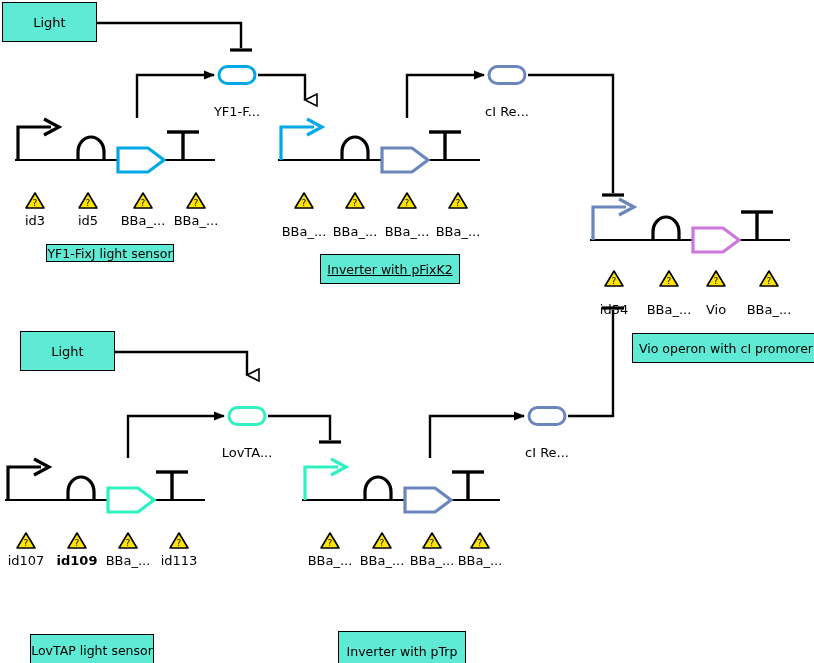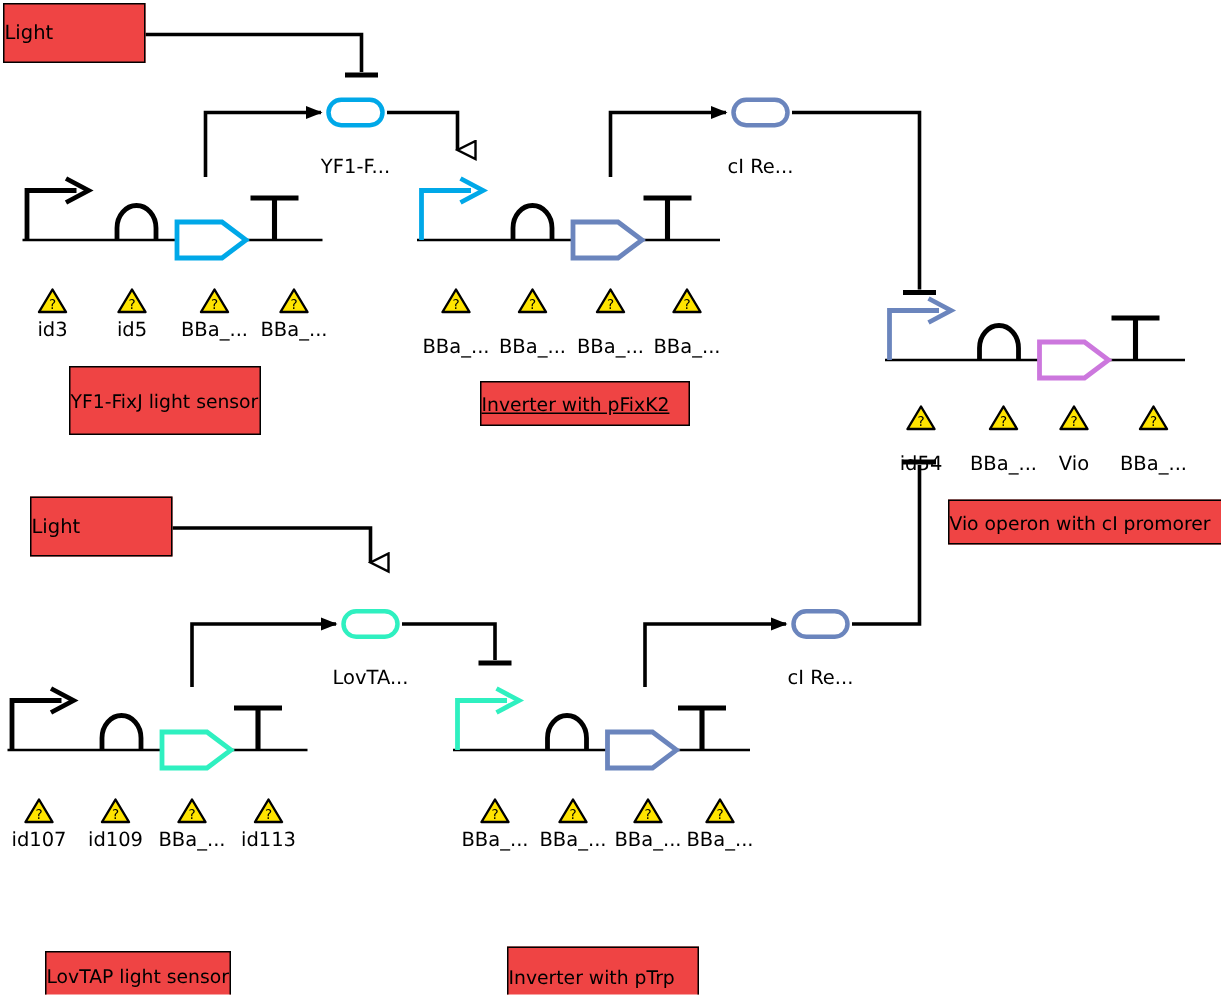--- a/index.html
+++ b/index.html
@@ -5,22 +5,22 @@
   html,body{margin:0;padding:0;background:#ffffff;}
   body{
     width:814px;height:663px;position:relative;overflow:hidden;
     font-family:"DejaVu Sans","Liberation Sans",sans-serif;
     color:#000;
   }
   #canvas{position:absolute;left:0;top:0;width:814px;height:663px;}
   .lbl{position:absolute;font-size:13px;line-height:14px;color:#000;white-space:nowrap;}
   .lbl-c{transform:translateX(-50%);text-align:center;}
   .box{
-    position:absolute;border:1px solid #000;background:#ef4444;
-    display:flex;align-items:center;
+    position:absolute;border:1px solid #000;background:#5eead4;
+    display:flex;align-items:center;justify-content:center;
     font-size:12.5px;box-sizing:border-box;
   }
   .box-light{font-size:13px;}
   .node-label{position:absolute;font-size:13px;transform:translateX(-50%);white-space:nowrap;}
   svg{display:block;}
 </style>
 </head>
 <body>
 
 <svg id="canvas" viewBox="0 0 814 663" width="814" height="663">
@@ -244,21 +244,21 @@
   </div>
 <div class="box box-light" id="box-light-bottom" style="left: 20px; top: 331px; width: 95px; height: 40px;">
     <span>Light</span>
   </div>
 
 <div class="node-label" id="pl0" style="left: 237px; top: 104px;">YF1-F...</div>
 <div class="node-label" id="pl1" style="left: 507px; top: 104px;">cI Re...</div>
 <div class="node-label" id="pl2" style="left: 247px; top: 445px;">LovTA...</div>
 <div class="node-label" id="pl3" style="left: 547px; top: 445px;">cI Re...</div>
 
-<div class="box" id="cb0" style="left: 46px; top: 244px; width: 128px; height: 46px;">
+<div class="box" id="cb0" style="left: 46px; top: 244px; width: 128px; height: 18px;">
     <span>YF1-FixJ light sensor</span>
   </div>
 <div class="box" id="cb1" style="left: 320px; top: 254px; width: 140px; height: 30px; text-decoration: underline;">
     <span>Inverter with pFixK2</span>
   </div>
 <div class="box" id="cb2" style="left: 632px; top: 333px; width: 188px; height: 30px;">
     <span>Vio operon with cI promorer</span>
   </div>
 <div class="box" id="cb3" style="left: 30px; top: 595px; width: 124px; height: 33px; margin-top: 39px;">
     <span>LovTAP light sensor</span>
@@ -274,20 +274,20 @@
     <div class="lbl lbl-c" style="left: 196px; top: 214px;">BBa_...</div>
     <div class="lbl lbl-c" style="left: 304px; top: 225px;">BBa_...</div>
     <div class="lbl lbl-c" style="left: 355px; top: 225px;">BBa_...</div>
     <div class="lbl lbl-c" style="left: 407px; top: 225px;">BBa_...</div>
     <div class="lbl lbl-c" style="left: 458px; top: 225px;">BBa_...</div>
     <div class="lbl lbl-c" style="left: 614px; top: 303px;">id54</div>
     <div class="lbl lbl-c" style="left: 669px; top: 303px;">BBa_...</div>
     <div class="lbl lbl-c" style="left: 716px; top: 303px;">Vio</div>
     <div class="lbl lbl-c" style="left: 769px; top: 303px;">BBa_...</div>
     <div class="lbl lbl-c" style="left: 26px; top: 554px;">id107</div>
-    <div class="lbl lbl-c" style="left: 77px; top: 554px;">id109</div>
+    <div class="lbl lbl-c" style="left: 77px; top: 554px; font-weight: bold;">id109</div>
     <div class="lbl lbl-c" style="left: 128px; top: 554px;">BBa_...</div>
     <div class="lbl lbl-c" style="left: 179px; top: 554px;">id113</div>
     <div class="lbl lbl-c" style="left: 330px; top: 554px;">BBa_...</div>
     <div class="lbl lbl-c" style="left: 382px; top: 554px;">BBa_...</div>
     <div class="lbl lbl-c" style="left: 432px; top: 554px;">BBa_...</div>
     <div class="lbl lbl-c" style="left: 480px; top: 554px;">BBa_...</div>
   </div>
 
 </body></html>

